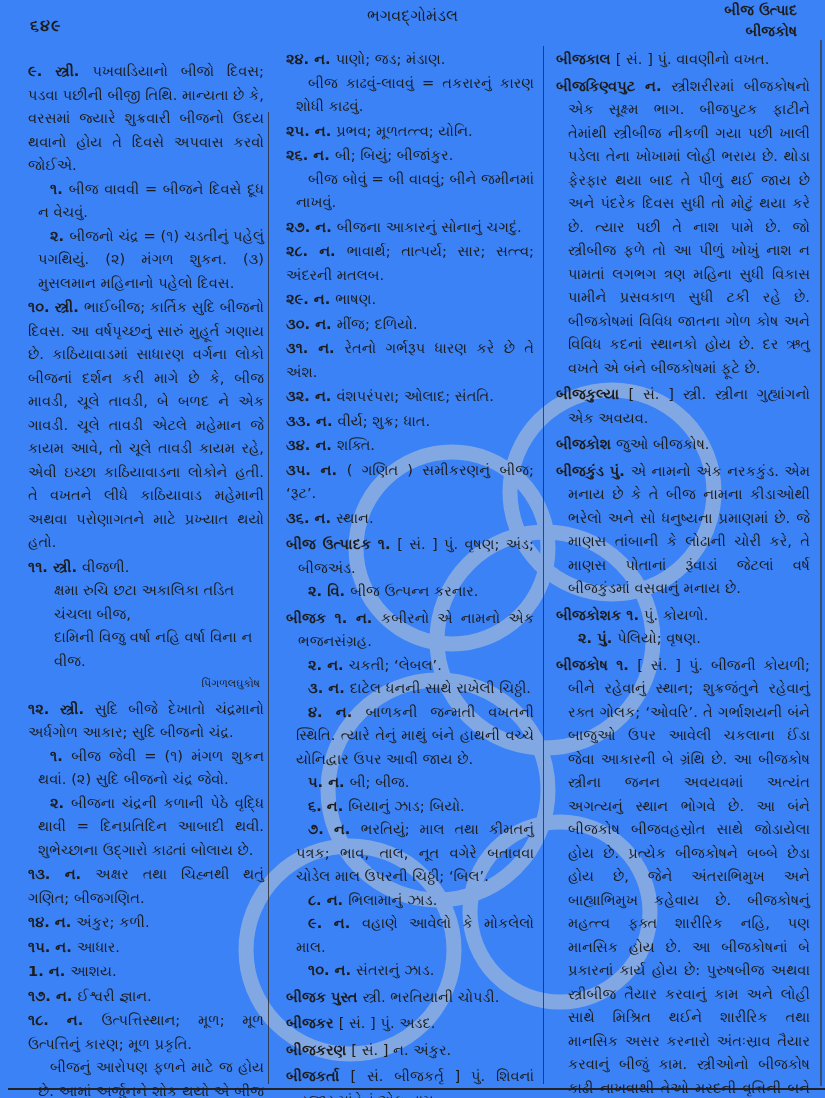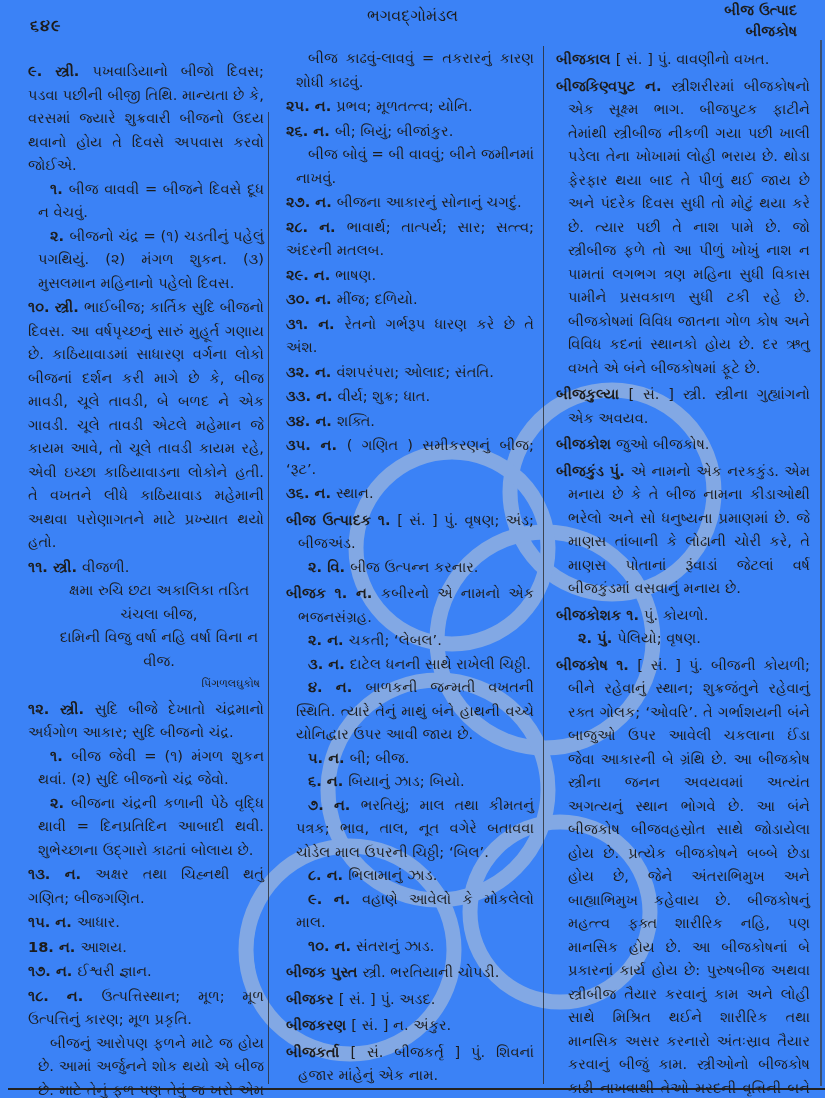--- a/index.html
+++ b/index.html
@@ -24,21 +24,21 @@
   .hrule-bottom{position:absolute;left:8px;right:0;bottom:8px;height:2px;background:#222;}
   
   .col{position:absolute;font-size:14.6px;line-height:23.5px;}
   .col1{left:28px;top:58px;width:236px;}
   .col2{left:286px;top:46px;width:248px;}
   .col3{left:556px;top:44px;width:254px;}
   .para{margin:0;text-align:justify;}
   .entry{margin-top:1px;}
   .head{margin-top:3px;padding-left:12px;text-indent:-12px;}
   .sub{padding-left:10px;text-indent:12px;}
-  .verse{padding-left:26px;text-align:center;text-indent:0;}
+  .verse{padding-left:26px;text-align:left;text-indent:0;}
   .attrib{text-align:right;padding-right:4px;font-size:11px;}
   b.lead{font-weight:bold;}
   
   .watermark{position:absolute;left:0;top:0;pointer-events:none;opacity:.45;}
 </style>
 </head>
 <body>
 
 <div class="page">
 
@@ -71,27 +71,29 @@
       <p class="para sub"><b class="lead">૨. </b>બીજનો ચંદ્ર = (૧) ચડતીનું પહેલું પગથિયું. (૨) મંગળ શુકન. (૩) મુસલમાન મહિનાનો પહેલો દિવસ.</p>
       <p class="para entry"><b class="lead">૧૦. સ્ત્રી. </b>ભાઈબીજ; કાર્તિક સુદિ બીજનો દિવસ. આ વર્ષપૃચ્છનું સારું મુહૂર્ત ગણાય છે. કાઠિયાવાડમાં સાધારણ વર્ગના લોકો બીજનાં દર્શન કરી માગે છે કે, બીજ માવડી, ચૂલે તાવડી, બે બળદ ને એક ગાવડી. ચૂલે તાવડી એટલે મહેમાન જે કાયમ આવે, તો ચૂલે તાવડી કાયમ રહે, એવી ઇચ્છા કાઠિયાવાડના લોકોને હતી. તે વખતને લીધે કાઠિયાવાડ મહેમાની અથવા પરોણાગતને માટે પ્રખ્યાત થયો હતો.</p>
       <p class="para entry"><b class="lead">૧૧. સ્ત્રી. </b>વીજળી.</p>
       <p class="para verse">ક્ષમા રુચિ છટા અકાલિકા તડિત ચંચલા બીજ,</p>
       <p class="para verse">દામિની વિજુ વર્ષા નહિ વર્ષા વિના ન વીજ.</p>
       <p class="para attrib">પિંગળલઘુકોષ</p>
       <p class="para entry"><b class="lead">૧૨. સ્ત્રી. </b>સુદિ બીજે દેખાતો ચંદ્રમાનો અર્ધગોળ આકાર; સુદિ બીજનો ચંદ્ર.</p>
       <p class="para sub"><b class="lead">૧. </b>બીજ જેવી = (૧) મંગળ શુકન થવાં. (૨) સુદિ બીજનો ચંદ્ર જેવો.</p>
       <p class="para sub"><b class="lead">૨. </b>બીજના ચંદ્રની કળાની પેઠે વૃદ્ધિ થાવી = દિનપ્રતિદિન આબાદી થવી. શુભેચ્છાના ઉદ્ગારો કાઢતાં બોલાય છે.</p>
       <p class="para entry"><b class="lead">૧૩. ન. </b>અક્ષર તથા ચિહ્નથી થતું ગણિત; બીજગણિત.</p>
+      <p class="para entry"><b class="lead">૧૪. ન. </b>અંકુર; કળી.</p>
       <p class="para entry"><b class="lead">૧૫. ન. </b>આધાર.</p>
-      <p class="para entry"><b class="lead">18. ન. </b>આશય.</p>
+      <p class="para entry"><b class="lead">1. ન. </b>આશય.</p>
       <p class="para entry"><b class="lead">૧૭. ન. </b>ઈશ્વરી જ્ઞાન.</p>
       <p class="para entry"><b class="lead">૧૮. ન. </b>ઉત્પત્તિસ્થાન; મૂળ; મૂળ ઉત્પત્તિનું કારણ; મૂળ પ્રકૃતિ.</p>
       <p class="para sub">બીજનું આરોપણ ફળને માટે જ હોય છે. આમાં અર્જુનને શોક થયો એ બીજ છે. માટે તેનું ફળ પણ તેવું જ ખરો એમ ન જાણવું. શોકનો તો આભાસમાત્ર છે અને તે શોકનો જે આભાસ થવો, તે જ આ ગીતાનું ફળ છે.</p>
     </div>
   <div class="col col2">
+      <p class="para entry"><b class="lead">૨૪. ન. </b>પાણો; જડ; મંડાણ.</p>
       <p class="para sub">બીજ કાઢવું-લાવવું = તકરારનું કારણ શોધી કાઢવું.</p>
       <p class="para entry"><b class="lead">૨૫. ન. </b>પ્રભવ; મૂળતત્ત્વ; યોનિ.</p>
       <p class="para entry"><b class="lead">૨૬. ન. </b>બી; બિયું; બીજાંકુર.</p>
       <p class="para sub">બીજ બોવું = બી વાવવું; બીને જમીનમાં નાખવું.</p>
       <p class="para entry"><b class="lead">૨૭. ન. </b>બીજના આકારનું સોનાનું ચગદું.</p>
       <p class="para entry"><b class="lead">૨૮. ન. </b>ભાવાર્થ; તાત્પર્ય; સાર; સત્ત્વ; અંદરની મતલબ.</p>
       <p class="para entry"><b class="lead">૨૯. ન. </b>ભાષણ.</p>
       <p class="para entry"><b class="lead">૩૦. ન. </b>મીંજ; દળિયો.</p>
       <p class="para entry"><b class="lead">૩૧. ન. </b>રેતનો ગર્ભરૂપ ધારણ કરે છે તે અંશ.</p>
       <p class="para entry"><b class="lead">૩૨. ન. </b>વંશપરંપરા; ઓલાદ; સંતતિ.</p>

